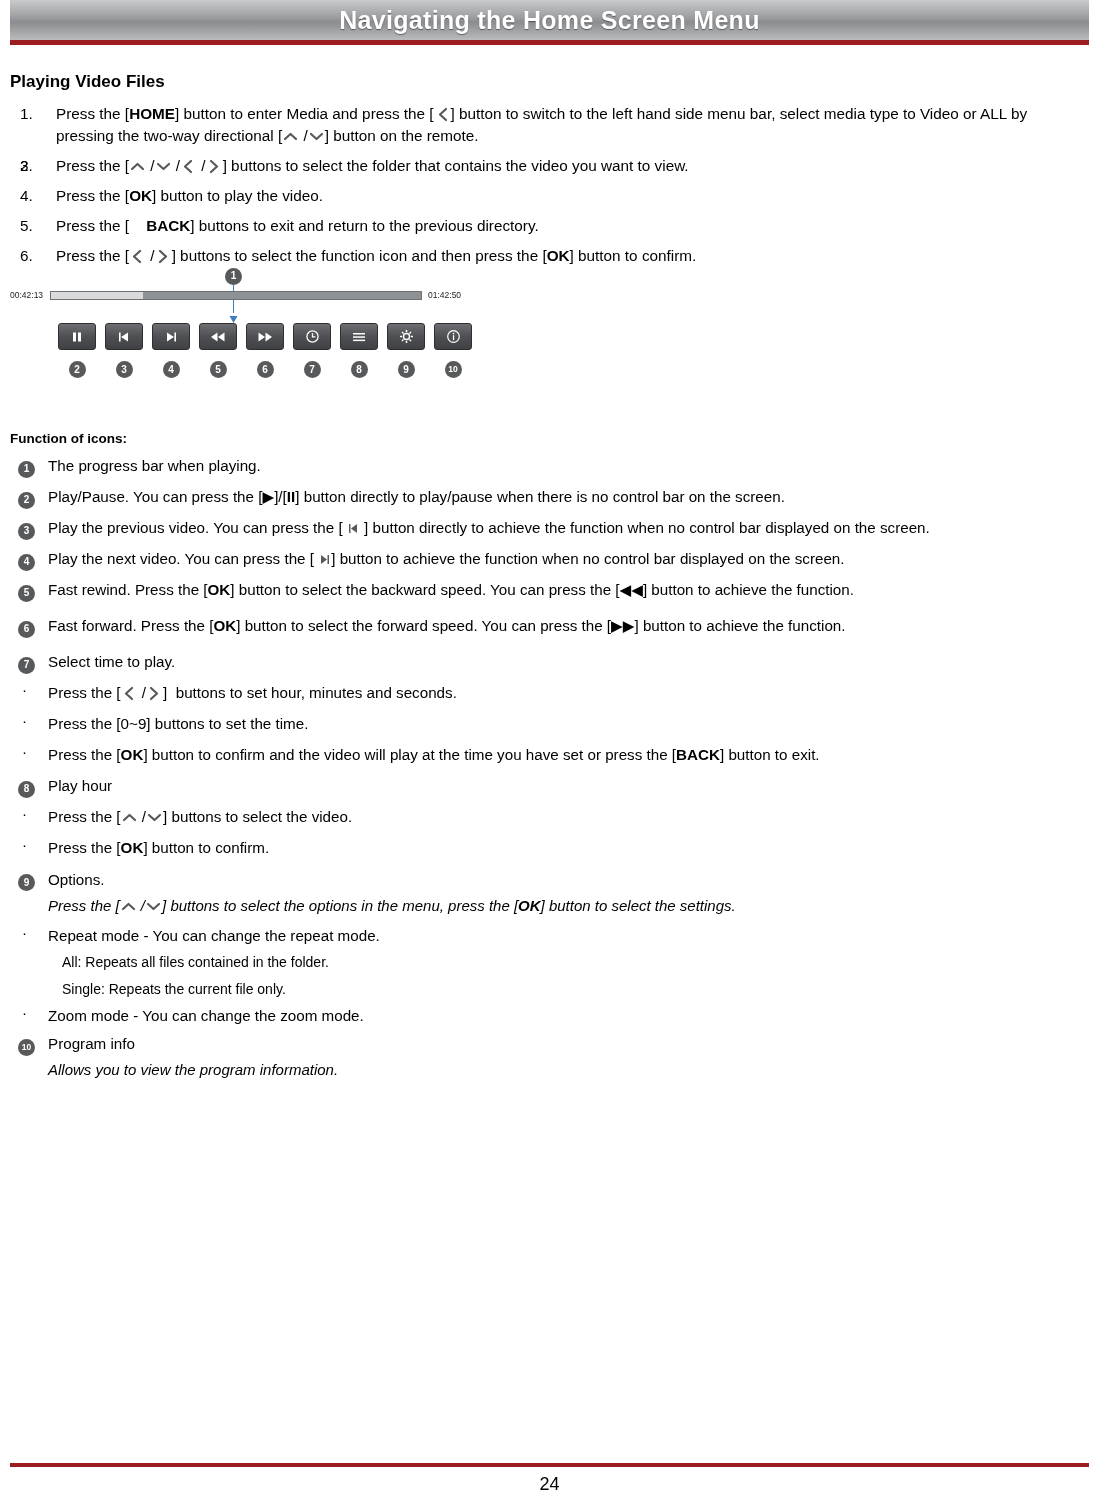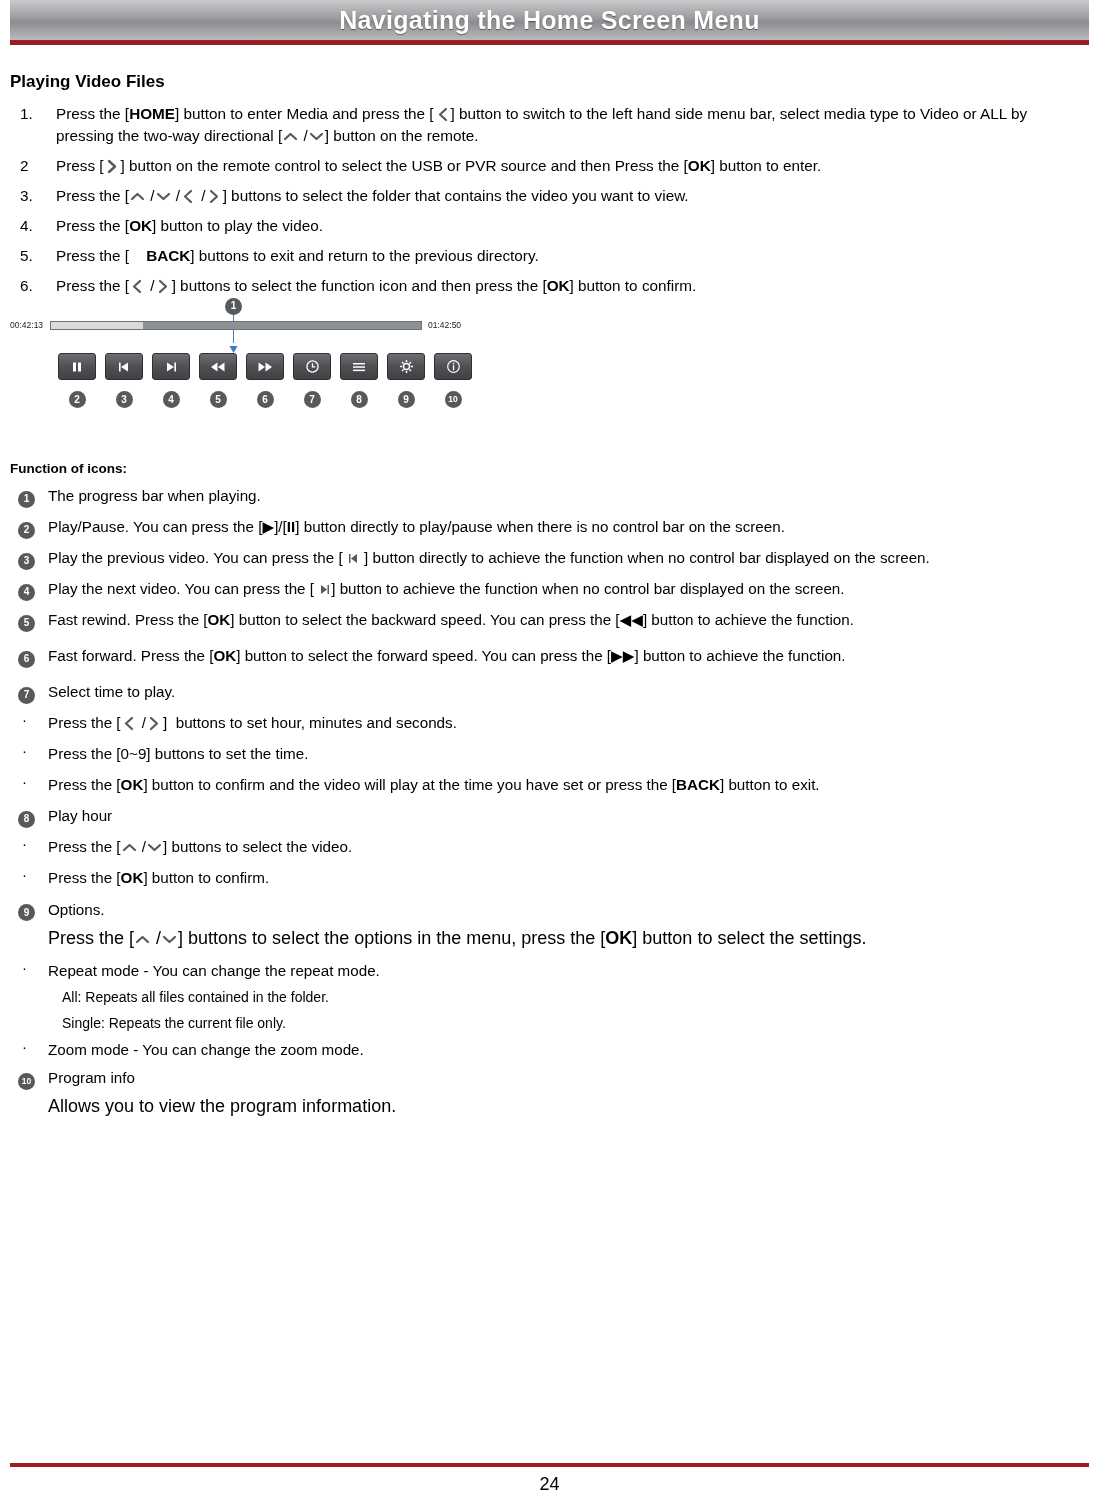--- a/index.html
+++ b/index.html
@@ -122,21 +122,21 @@
 
   .subline {
     position:relative; padding-left:38px;
     font-size:15.2px; line-height:1.45; margin-bottom:9px;
   }
   .subline > .dot {
     position:absolute; left:12px; top:-3px;
     font-size:15px;
   }
   .plain {
-    padding-left:38px; font-size:18px; line-height:1.45; margin-bottom:9px;
+    padding-left:38px; font-size:15px; line-height:1.45; margin-bottom:9px;font-style:italic;
   }
   .indent2 {
     padding-left:52px; font-size:14px; line-height:1.45; margin-bottom:6px;
   }
 
   
   .footer-rule {
     position:absolute; left:10px; right:10px; bottom:42px;
     height:4px; background:#9c1c22;
   }
@@ -167,23 +167,20 @@
               <path d="M12 2 L6 7.5 L12 13" fill="none" stroke="#58595b" stroke-width="2.2" stroke-linecap="round" stroke-linejoin="round"></path>
             </svg></span>] button to switch to the left hand side menu bar, select media type to Video or ALL by pressing the two-way directional [<span class="arrow-up"><svg width="17" height="15" viewBox="0 0 17 15">
               <path d="M3 10 L8.5 5 L14 10" fill="none" stroke="#58595b" stroke-width="2.2" stroke-linecap="round" stroke-linejoin="round"></path>
             </svg></span> /<span class="arrow-dn"><svg width="17" height="15" viewBox="0 0 17 15">
               <path d="M3 5 L8.5 10 L14 5" fill="none" stroke="#58595b" stroke-width="2.2" stroke-linecap="round" stroke-linejoin="round"></path>
             </svg></span>] button on the remote.</span>
     </li>
 
     <li>
       <span class="num">2</span>
-      <span>Press [<span class="arrow-rt"><svg width="17" height="15" viewBox="0 0 17 15">
-              <path d="M5 2 L11 7.5 L5 13" fill="none" stroke="#58595b" stroke-width="2.4" stroke-linecap="round" stroke-linejoin="round"></path>
-            </svg></span>] button on the remote control to select the USB or PVR source and then Press the [<b>OK</b>] button to enter.</span>
     </li>
 
     <li>
       <span class="num">3.</span>
       <span>Press the [<span class="arrow-up"><svg width="17" height="15" viewBox="0 0 17 15">
               <path d="M3 10 L8.5 5 L14 10" fill="none" stroke="#58595b" stroke-width="2.2" stroke-linecap="round" stroke-linejoin="round"></path>
             </svg></span> /<span class="arrow-dn"><svg width="17" height="15" viewBox="0 0 17 15">
               <path d="M3 5 L8.5 10 L14 5" fill="none" stroke="#58595b" stroke-width="2.2" stroke-linecap="round" stroke-linejoin="round"></path>
             </svg></span> /<span class="arrow-lt"><svg width="17" height="15" viewBox="0 0 17 15">
               <path d="M11 2 L5 7.5 L11 13" fill="none" stroke="#58595b" stroke-width="2.2" stroke-linecap="round" stroke-linejoin="round"></path>

